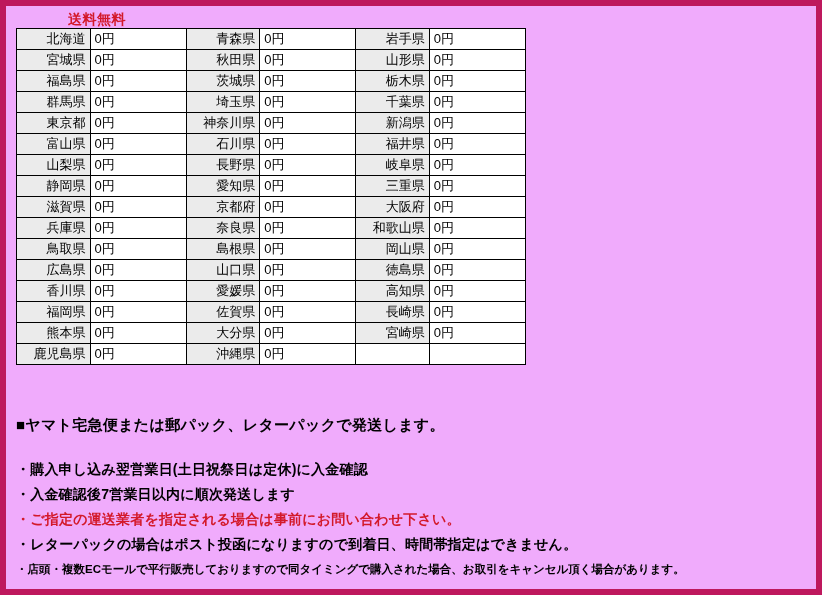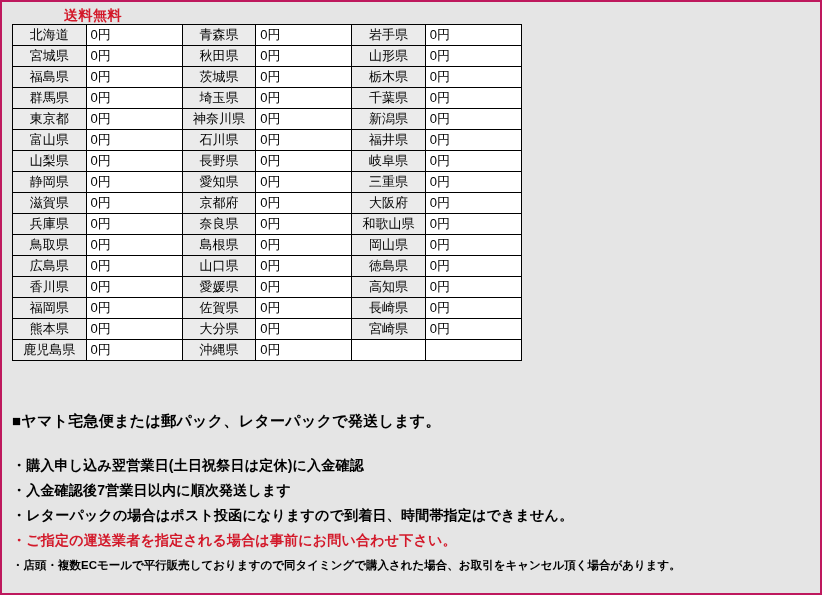--- a/index.html
+++ b/index.html
@@ -12,22 +12,22 @@
     background: #ffffff;
     font-family: "Liberation Sans", sans-serif;
     color: #000000;
     overflow: hidden;
   }
   .page {
     position: relative;
     width: 822px;
     height: 595px;
     box-sizing: border-box;
-    border: 2px solid #be185d;
-    background: #e5e5e5;
+    border: 6px solid #be185d;
+    background: #f0abfc;
   }
   .heading-free-shipping {
     position: absolute;
     left: 62px;
     top: 5px;
     font-size: 14px;
     font-weight: bold;
     color: #d3192a;
     letter-spacing: 0.5px;
   }
@@ -41,21 +41,21 @@
   }
   table.fee-table td {
     border: 1px solid #000000;
     height: 21px;
     font-size: 13px;
     padding: 0 4px;
     box-sizing: border-box;
   }
   td.pref {
     width: 72px;
-    text-align: center;
+    text-align: right;
     background: #ebebeb;
     font-weight: normal;
   }
   td.fee {
     width: 94px;
     text-align: left;
     background: #ffffff;
   }
   td.blank {
     background: #ffffff;
@@ -229,18 +229,18 @@
         <td class="blank"></td>
         <td class="blank"></td>
       </tr>
     </tbody>
   </table>
 
   <div class="notes">
     <p class="note-main">■ヤマト宅急便または郵パック、レターパックで発送します。</p>
     <p class="note-line">・購入申し込み翌営業日(土日祝祭日は定休)に入金確認</p>
     <p class="note-line">・入金確認後7営業日以内に順次発送します</p>
+    <p class="note-line red">・ご指定の運送業者を指定される場合は事前にお問い合わせ下さい。</p>
     <p class="note-line">・レターパックの場合はポスト投函になりますので到着日、時間帯指定はできません。</p>
-    <p class="note-line red">・ご指定の運送業者を指定される場合は事前にお問い合わせ下さい。</p>
     <p class="note-small">・店頭・複数ECモールで平行販売しておりますので同タイミングで購入された場合、お取引をキャンセル頂く場合があります。</p>
   </div>
 
 </div>
 
 </body></html>

